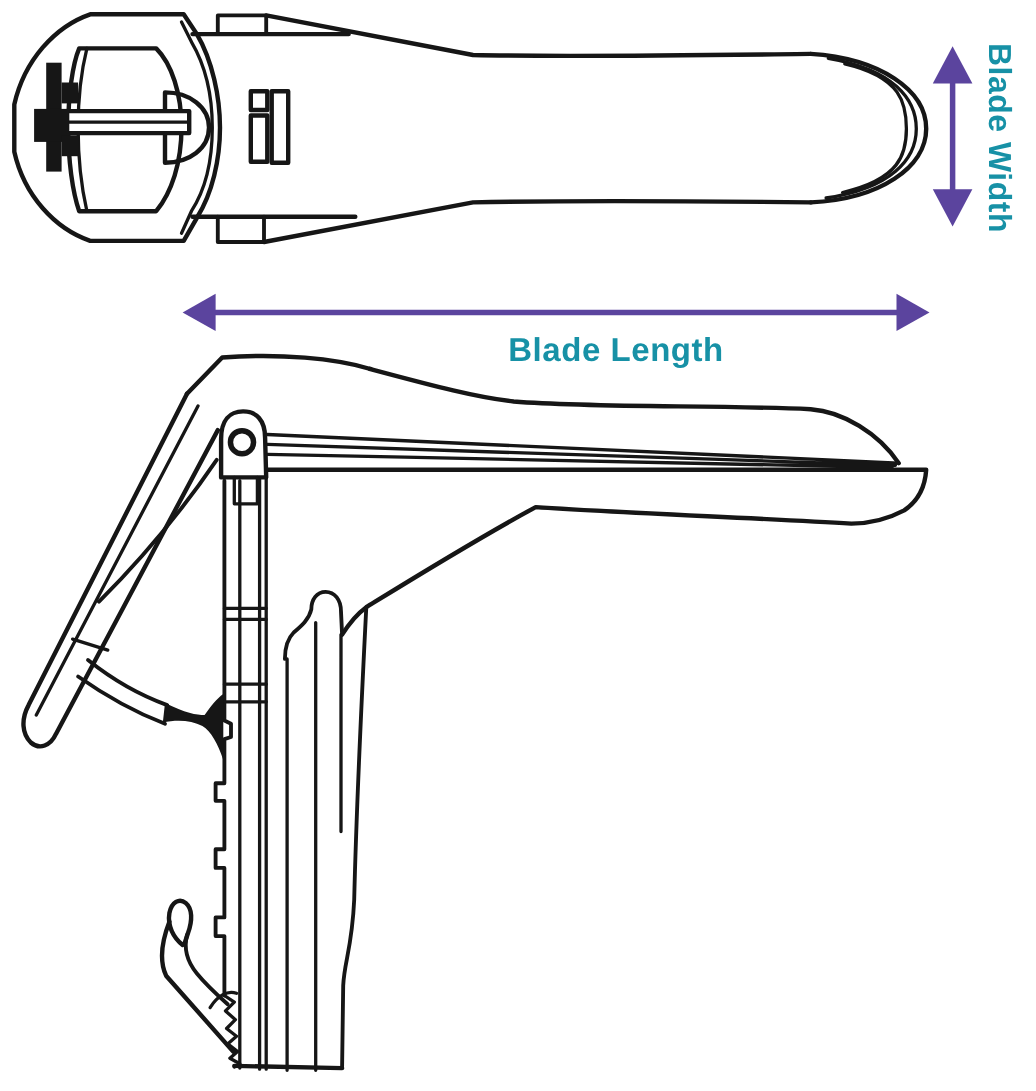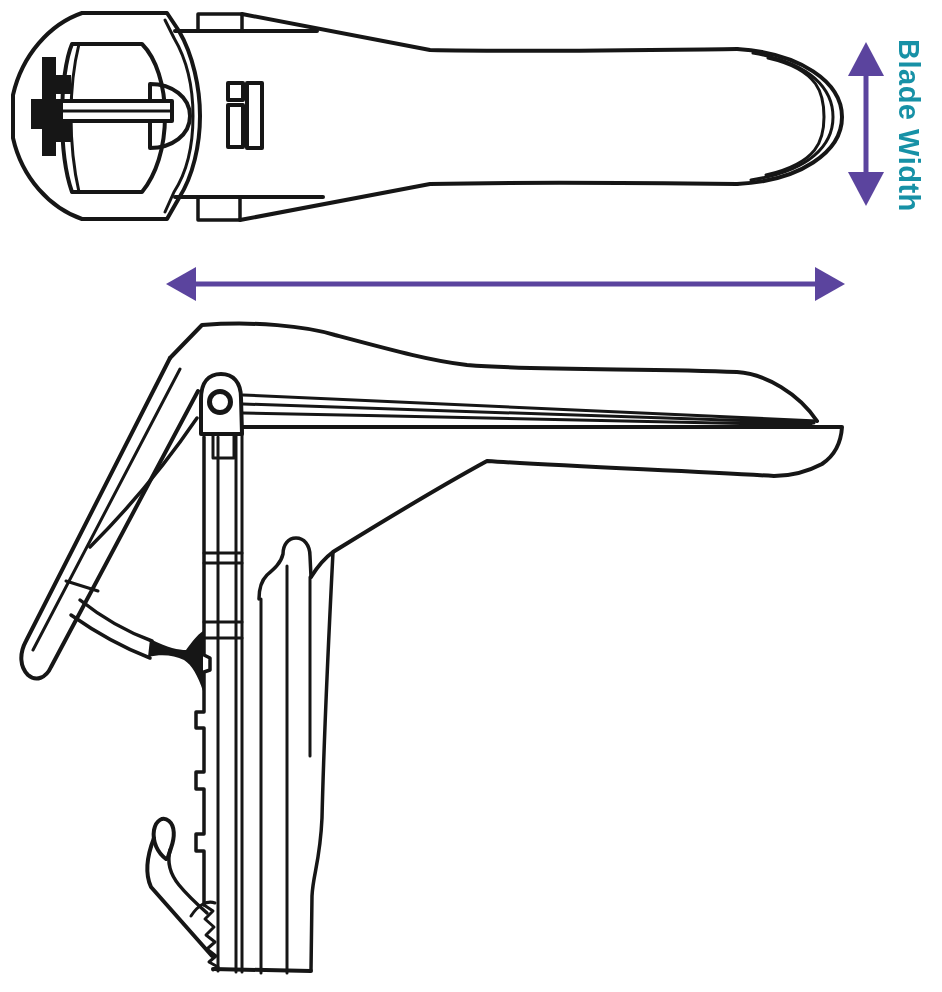--- a/index.html
+++ b/index.html
@@ -135,13 +135,14 @@
 
       <path class="fill-ink" d="M150,639 C168,648 179,650 186,650 C192,642 197,635 203,631 L203,691 C198,676 192,665 184,660 C174,655 161,654 148,657 Z"></path>
 
       <path class="fill-white w4" stroke-width="4" d="M201,434 L201,399 C201,382 209,374 221,374 C233,374 241,382 241,398 L242,434 Z"></path>
       <circle class="ln w5" cx="220" cy="402" r="10.5"></circle>
       <path class="ln w3" d="M213,434 L213,458 M234,434 L234,458 M213,458 L234,458"></path>
     </g>
   </svg>
 
   <div class="dim-label width">Blade Width</div>
+  <div class="dim-label length">Blade Length</div>
 </div>
 
 </body></html>

